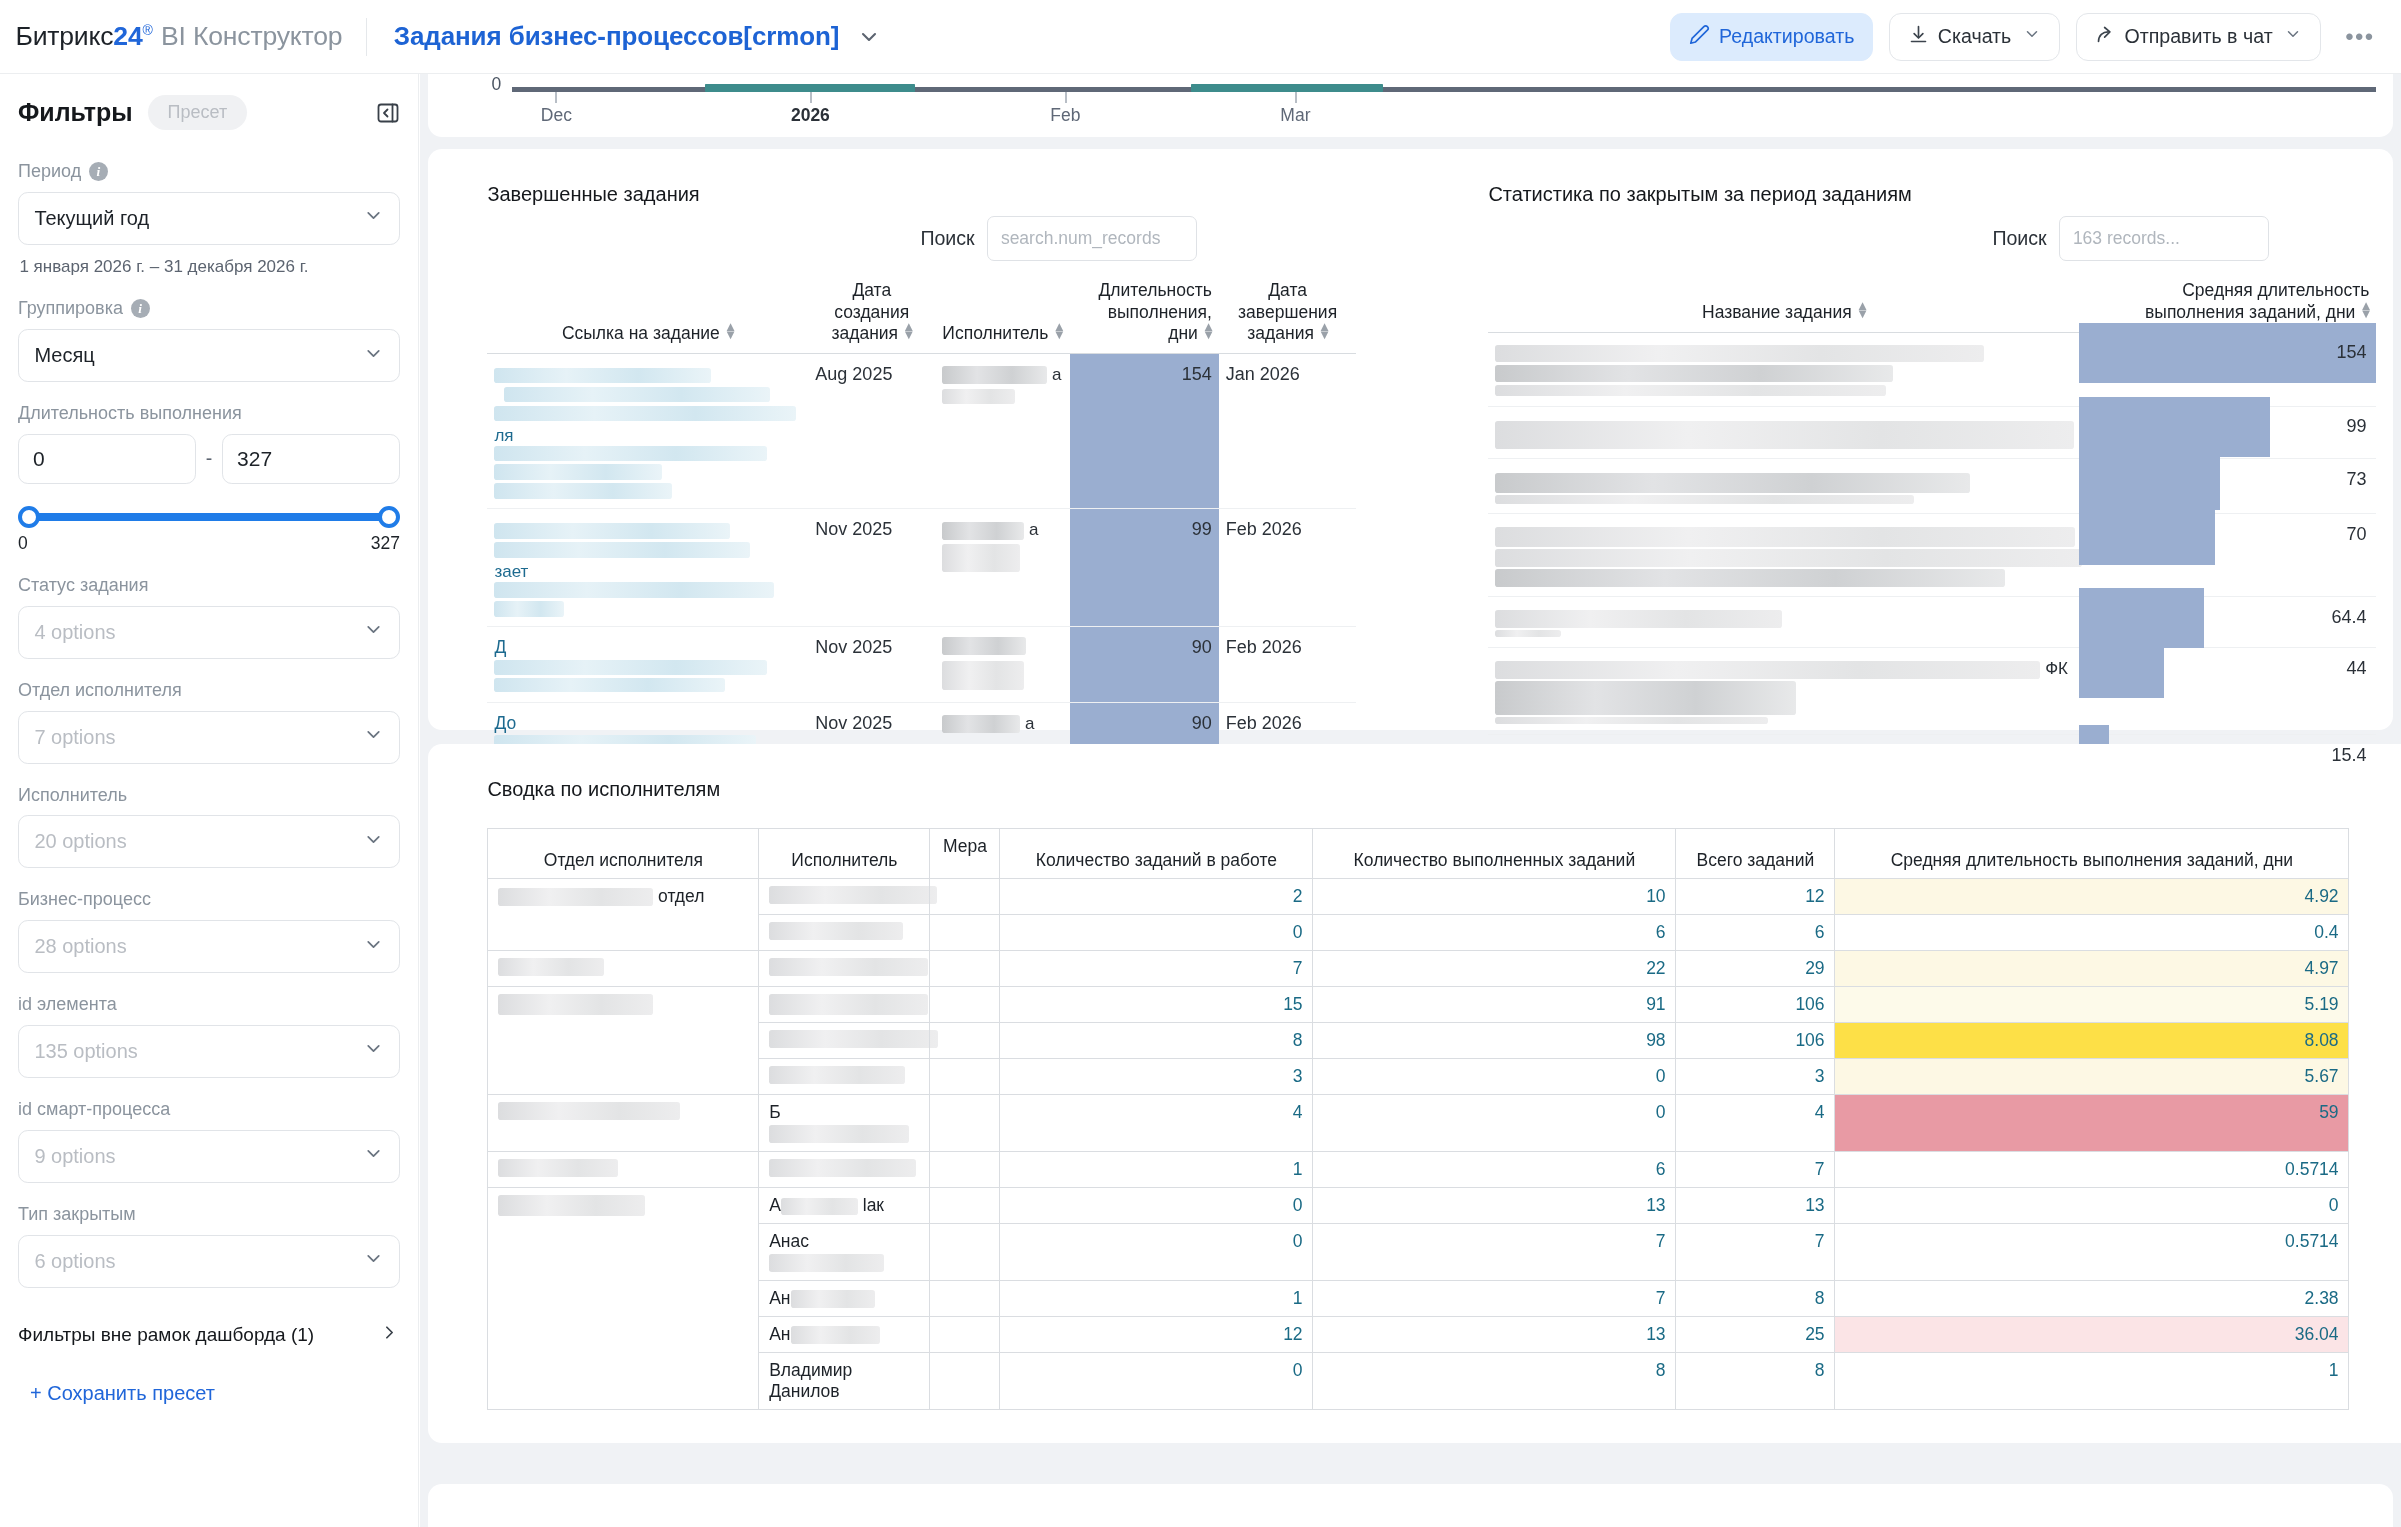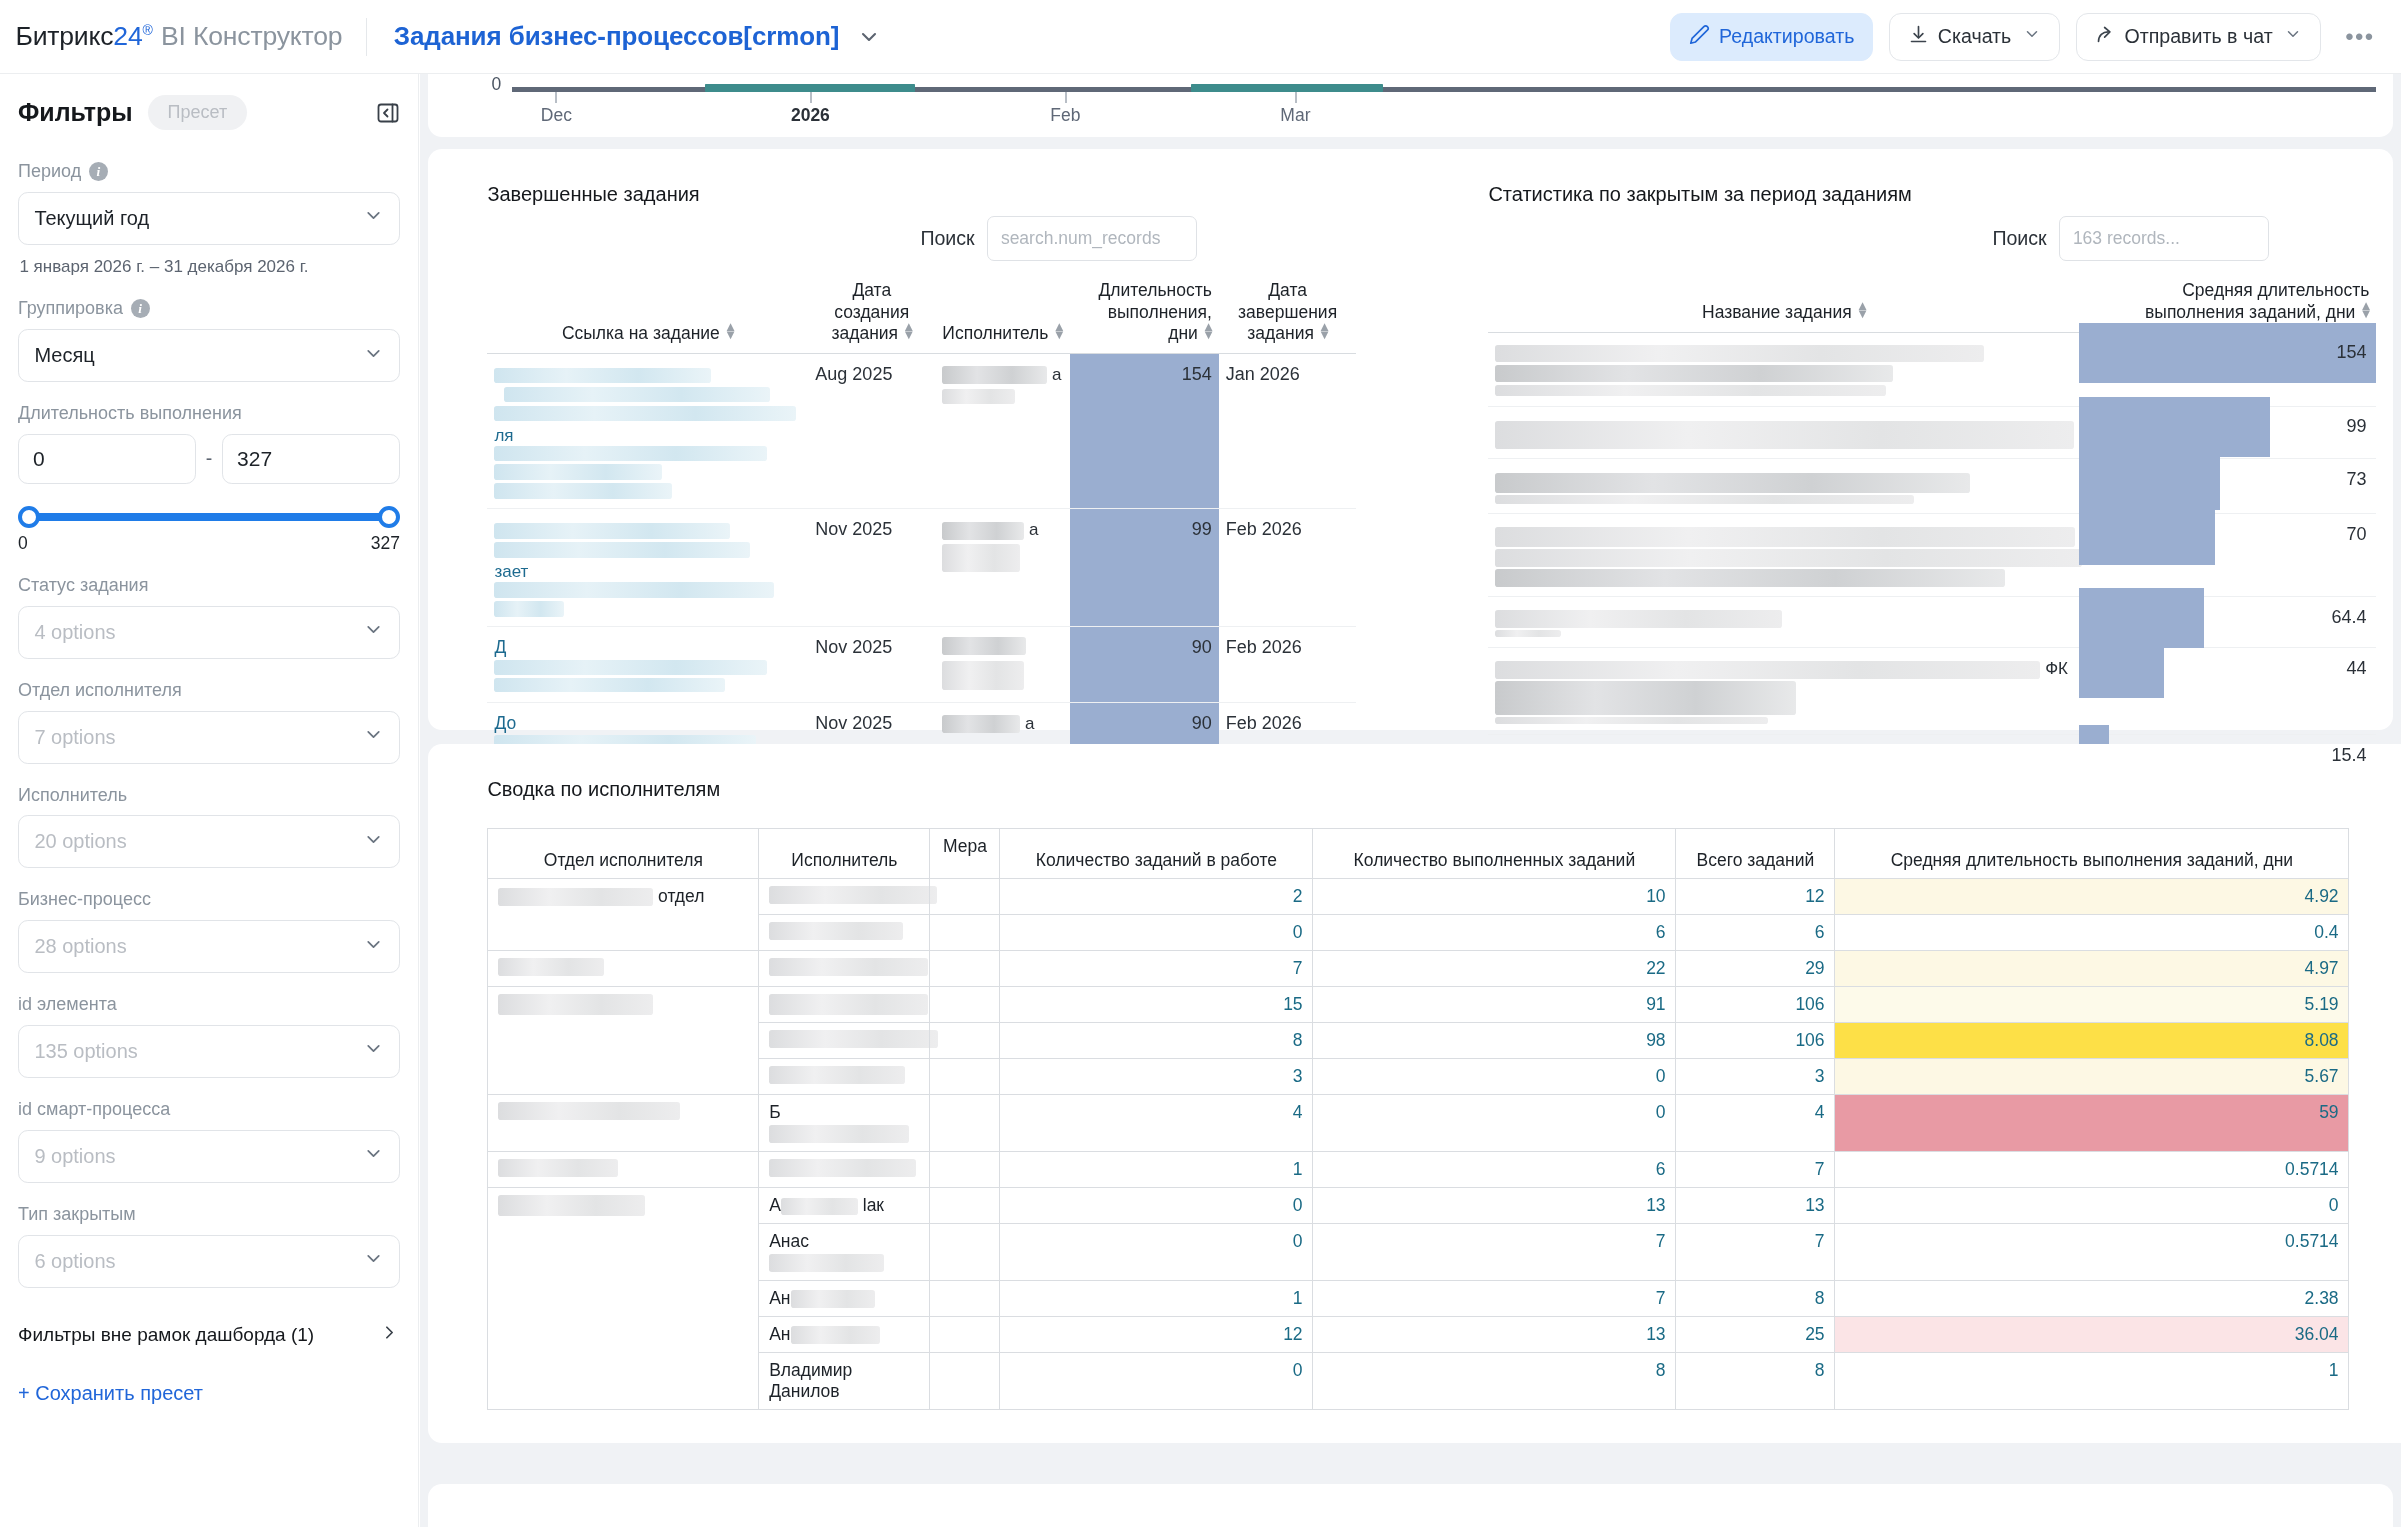--- a/index.html
+++ b/index.html
@@ -11,21 +11,21 @@
   }
 
   
   .topbar {
     position: absolute; left: 0; top: 0; width: 2401px; height: 74px;
     background: #ffffff; border-bottom: 0.7px solid #eceef0;
     display: flex; align-items: center;
   }
   .brand { margin-left: 15.4px; font-size: 26.6px; letter-spacing: -0.2px; white-space: nowrap; }
   .brand .b1 { color: #1d2228; font-weight: 400; }
-  .brand .b24 { color: #2066d9; font-weight: 400; }
+  .brand .b24 { color: #2066d9; font-weight: 700; }
   .brand .sup { color: #2066d9; font-size: 14px; vertical-align: super; }
   .brand .bi { color: #8b949e; font-weight: 400; margin-left: 8.4px; }
   .vdiv { width: 0.7px; height: 38px; background: #e5e8eb; margin-left: 24px; }
   .dashtitle {
     margin-left: 26.6px; color: #1d63d4; font-size: 26px; font-weight: 700;
     letter-spacing: -0.1px; white-space: nowrap;
   }
   .dashcaret { margin-left: 18px; color: #5c6470; display:flex; align-items:center; }
   .topspacer { flex: 1; }
   .btn {
@@ -85,21 +85,21 @@
     position: absolute; top: 2.1px; width: 22.4px; height: 22.4px; border-radius: 50%;
     background: #fff; border: 4.2px solid #1f7ce8; cursor: pointer;
   }
   .knob.l { left: 0; } .knob.r { right: 0; }
   .slider-labels { display: flex; justify-content: space-between; font-size: 17.5px; color: #1d2228; margin-top: 2.8px; }
   .outside-row {
     display: flex; align-items: center; font-size: 19px; color: #15181c;
     margin-top: 32px; padding-top: 2.8px; cursor: pointer;
   }
   .outside-row .arr { margin-left: auto; color: #394049; font-size: 21px; }
-  .savepreset { margin-top: 34px; color: #2066d9; font-size: 20px; cursor: pointer; }
+  .savepreset { margin-top: 34px; color: #2066d9; font-size: 20px; cursor: pointer; margin-left: 12px; }
 
   
   .main {
     position: absolute; left: 420px; top: 74px; width: 1981px; height: 1454px;
     background: #f0f2f5; overflow: hidden;
   }
   .card {
     position: absolute; background: #fff; border-radius: 14px;
   }
   .card-top { left: 8.4px; top: -43px; width: 1965px; height: 106px; }

